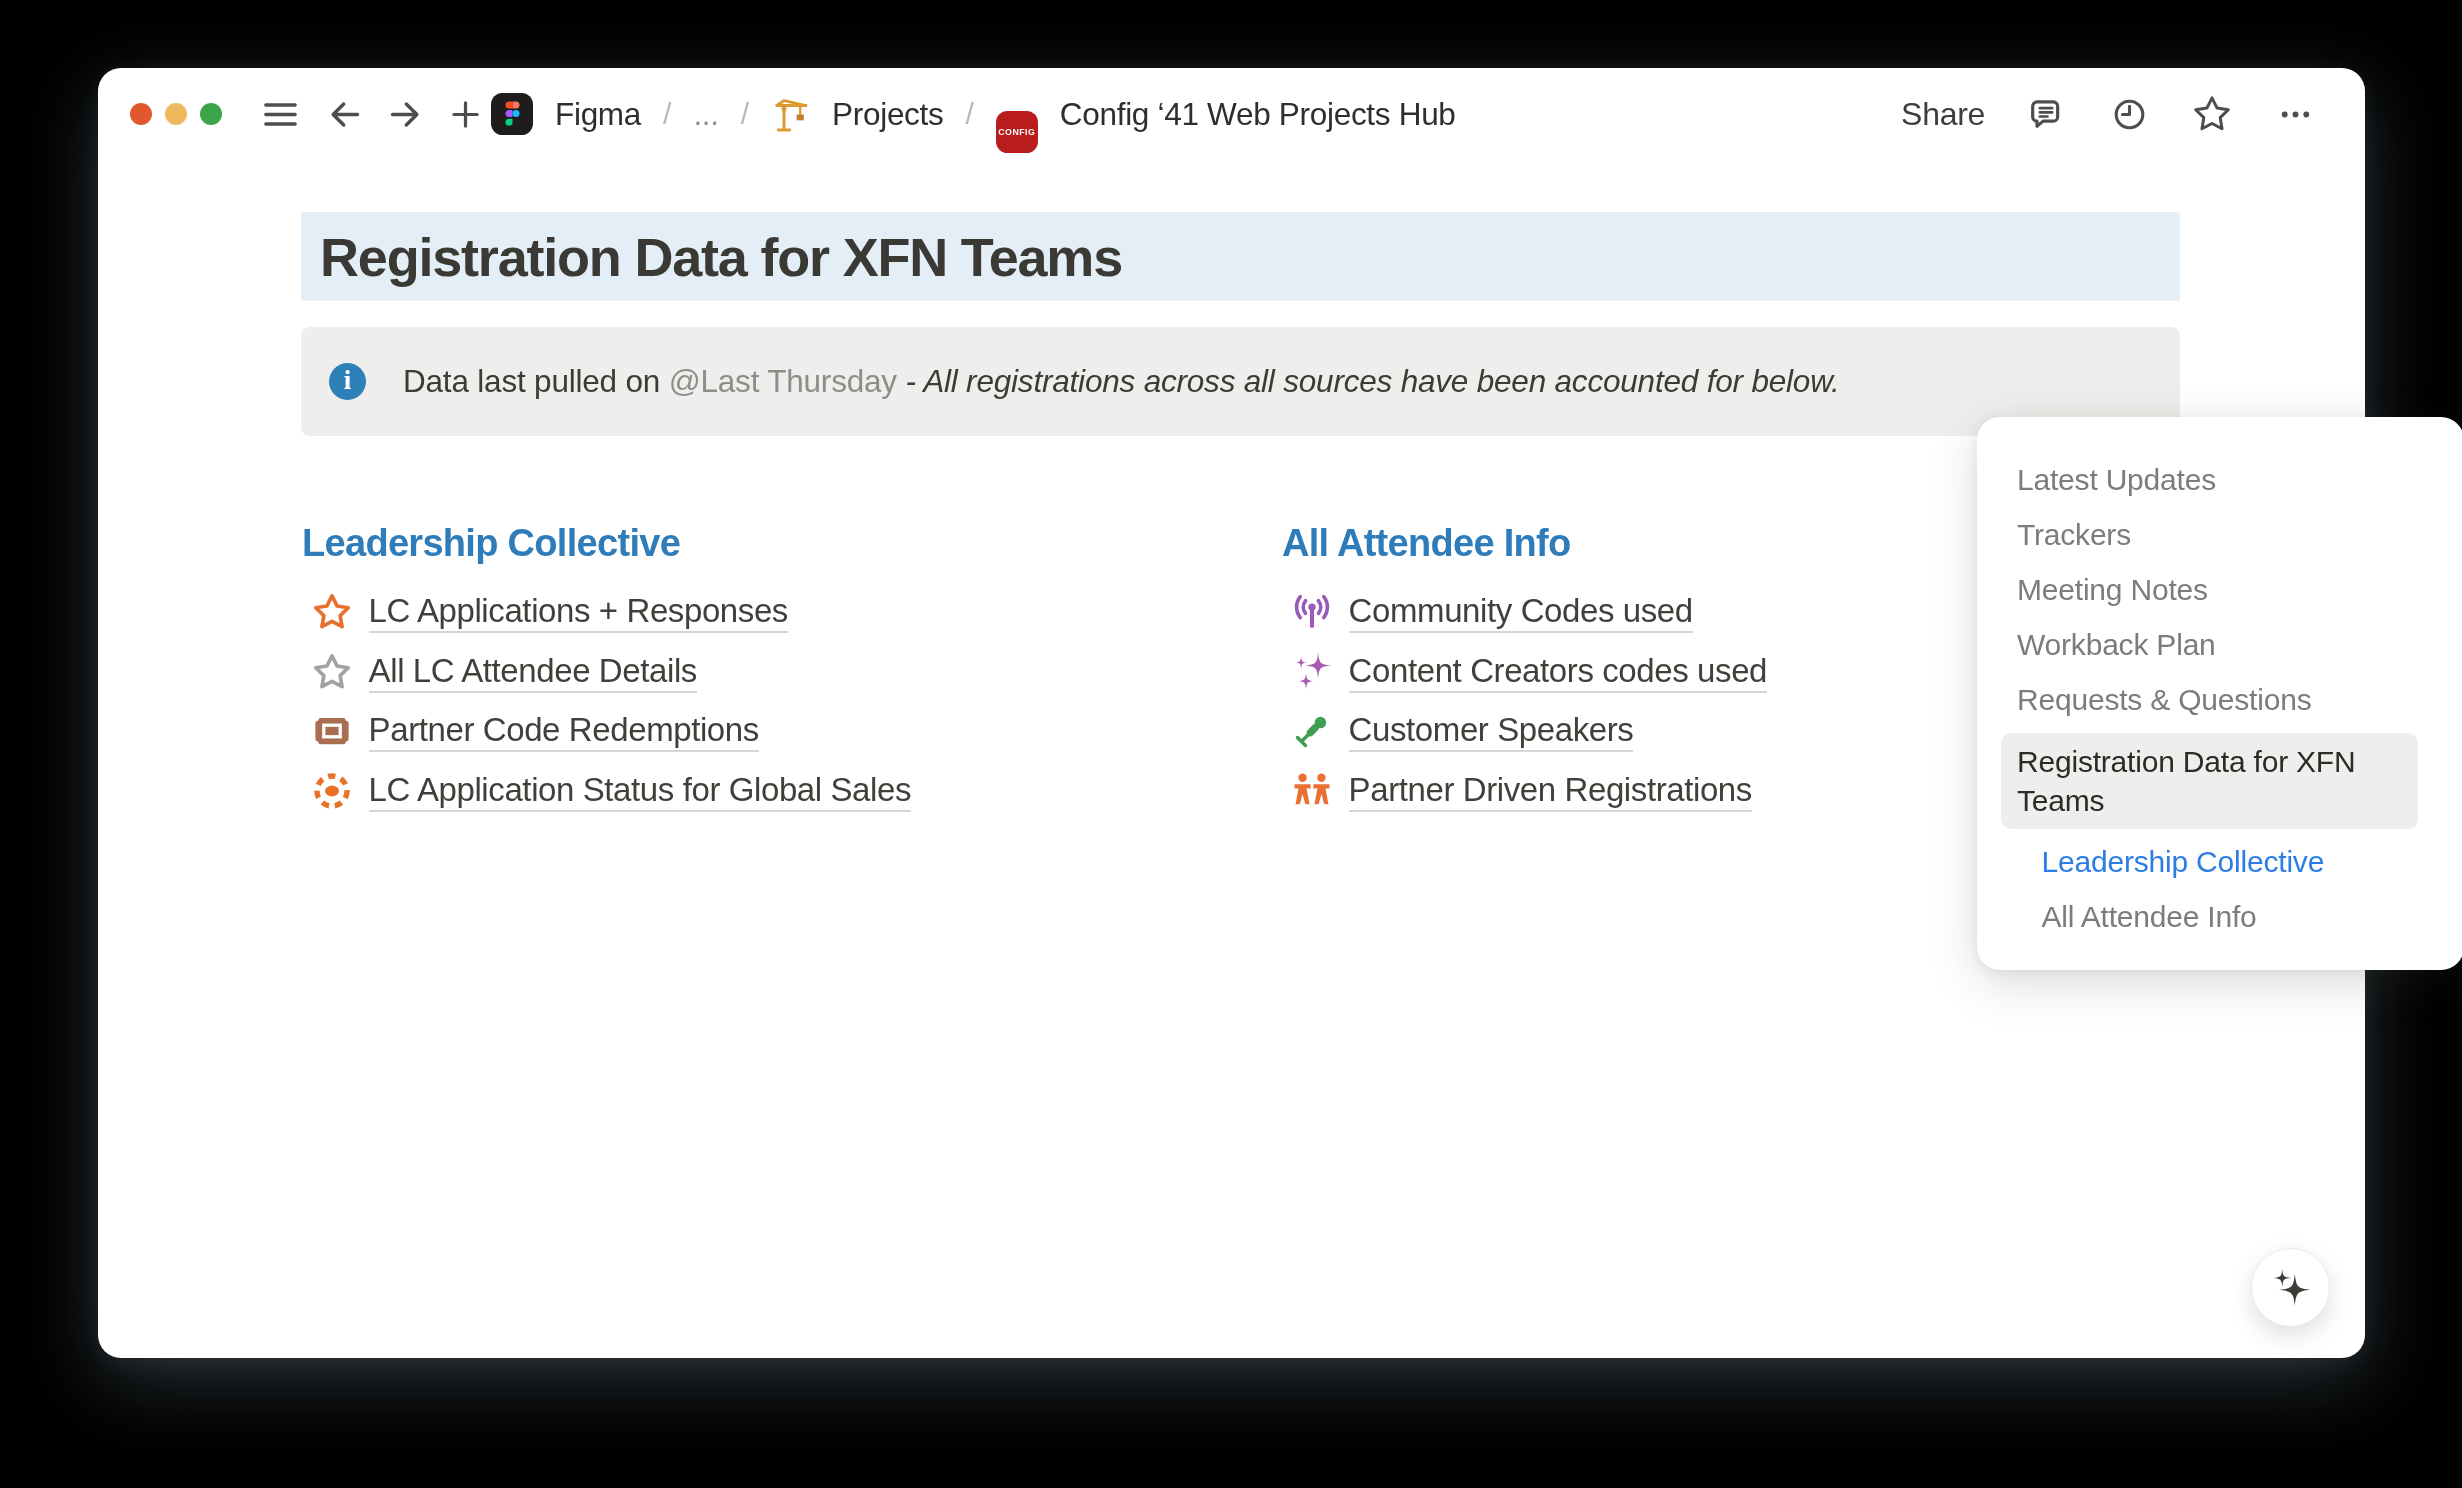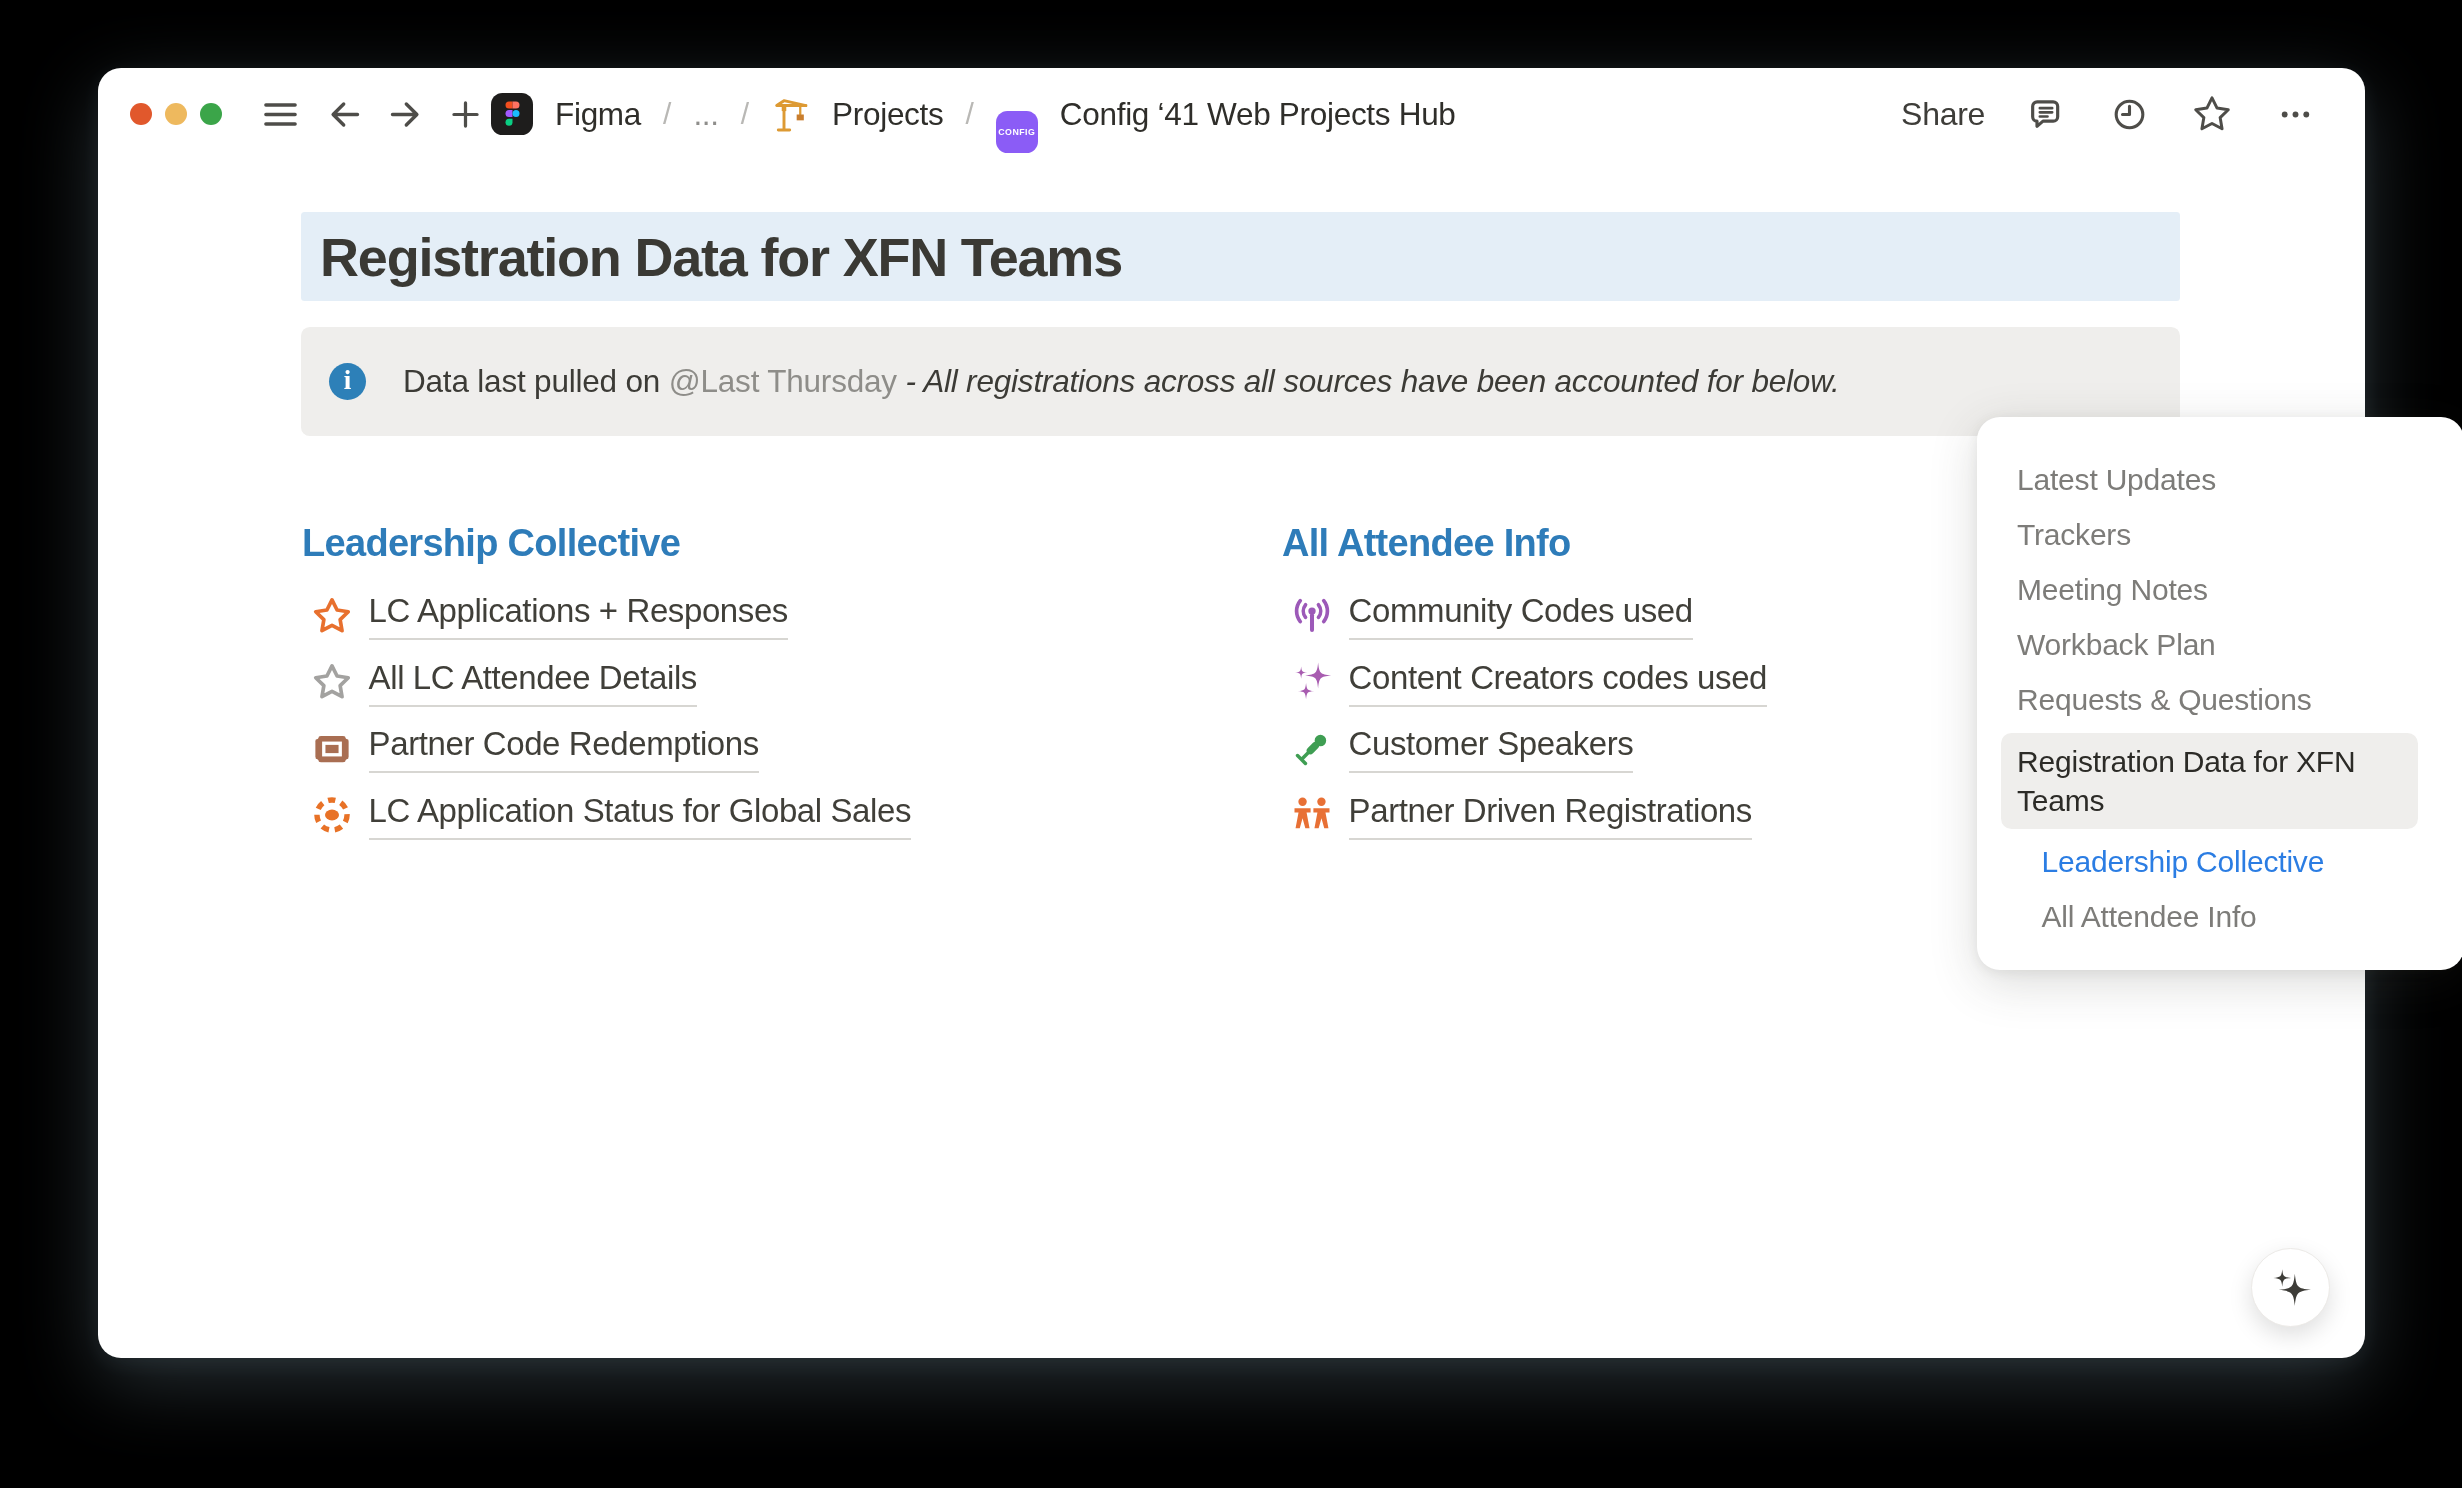--- a/index.html
+++ b/index.html
@@ -19,21 +19,21 @@
   .traffic-lights{position:absolute;left:32px;top:35px;display:flex;gap:13px;}
   .tl{width:22px;height:22px;border-radius:50%;display:block;}
   .tl-red{background:#e1582c;}
   .tl-yellow{background:#eeb95e;}
   .tl-green{background:#3ba549;}
   button{background:none;border:none;padding:0;margin:0;cursor:pointer;font:inherit;color:inherit;}
   .tbtn{position:absolute;top:26px;width:40px;height:40px;display:flex;align-items:center;justify-content:center;}
   .tbtn svg{display:block;}
   .crumbs{position:absolute;left:393px;top:23px;height:46px;display:flex;align-items:center;gap:22px;}
   .chip{width:42px;height:42px;border-radius:11.4px;background:#1e1d1c;display:flex;align-items:center;justify-content:center;flex:0 0 auto;}
-  .config-chip{background:#8b5cf6;margin-top:36px;}
+  .config-chip{background:#b91c1c;margin-top:36px;}
   .config-chip span{color:#fff;font-size:8.8px;font-weight:bold;letter-spacing:0.5px;}
   .crumb{font-size:31.5px;color:#2f2e2a;letter-spacing:-0.3px;white-space:nowrap;}
   .crumb.muted{color:#8f8e8b;}
   .sep{font-size:30px;color:#b9b8b5;}
   .crumb-icon{display:flex;align-items:center;}
   .tb-right{position:absolute;right:48px;top:23px;height:46px;display:flex;align-items:center;gap:39px;}
   .share{font-size:32px;color:#3e3d39;letter-spacing:-0.3px;text-align:right;}
   .tibtn{display:flex;align-items:center;justify-content:center;width:44px;height:44px;}
   
   .title-block{
@@ -56,21 +56,21 @@
   }
   .callout-text{margin:16px;font-size:31.5px;color:#3c3b36;letter-spacing:-0.2px;}
   .callout-text .mention{color:#8e8d89;}
   .callout-text .em{font-style:italic;}
   .col{position:absolute;top:454px;}
   .col h2{margin:0 0 26px 0;font-size:38px;font-weight:700;color:#2e7cb9;letter-spacing:-0.7px;}
   .link-row{display:flex;align-items:center;gap:15.8px;margin-bottom:17.5px;padding-left:8.8px;}
   .ic{width:42px;height:42px;flex:0 0 auto;display:flex;align-items:center;justify-content:center;}
   .doclink{
     font-size:33px;color:#403f39;letter-spacing:-0.4px;line-height:40px;
-    padding-bottom:7px;border-bottom:2.6px solid #d7d6d2;text-decoration:none;cursor:pointer;
+    border-bottom:2.6px solid #d7d6d2;text-decoration:none;cursor:pointer;
   }
   
   .toc{
     position:absolute;left:1879px;top:349px;width:487px;height:553px;box-sizing:border-box;
     background:#fff;border-radius:23px;z-index:7;
     box-shadow:0 12.3px 48px rgba(60,60,55,.18),0 2.6px 10.5px rgba(60,60,55,.08);
     padding:35px 31.5px 0 40px;
   }
   .toc-item{font-size:30px;color:#7d7c79;height:55px;display:flex;align-items:center;letter-spacing:-0.2px;cursor:pointer;}
   .toc-active{

